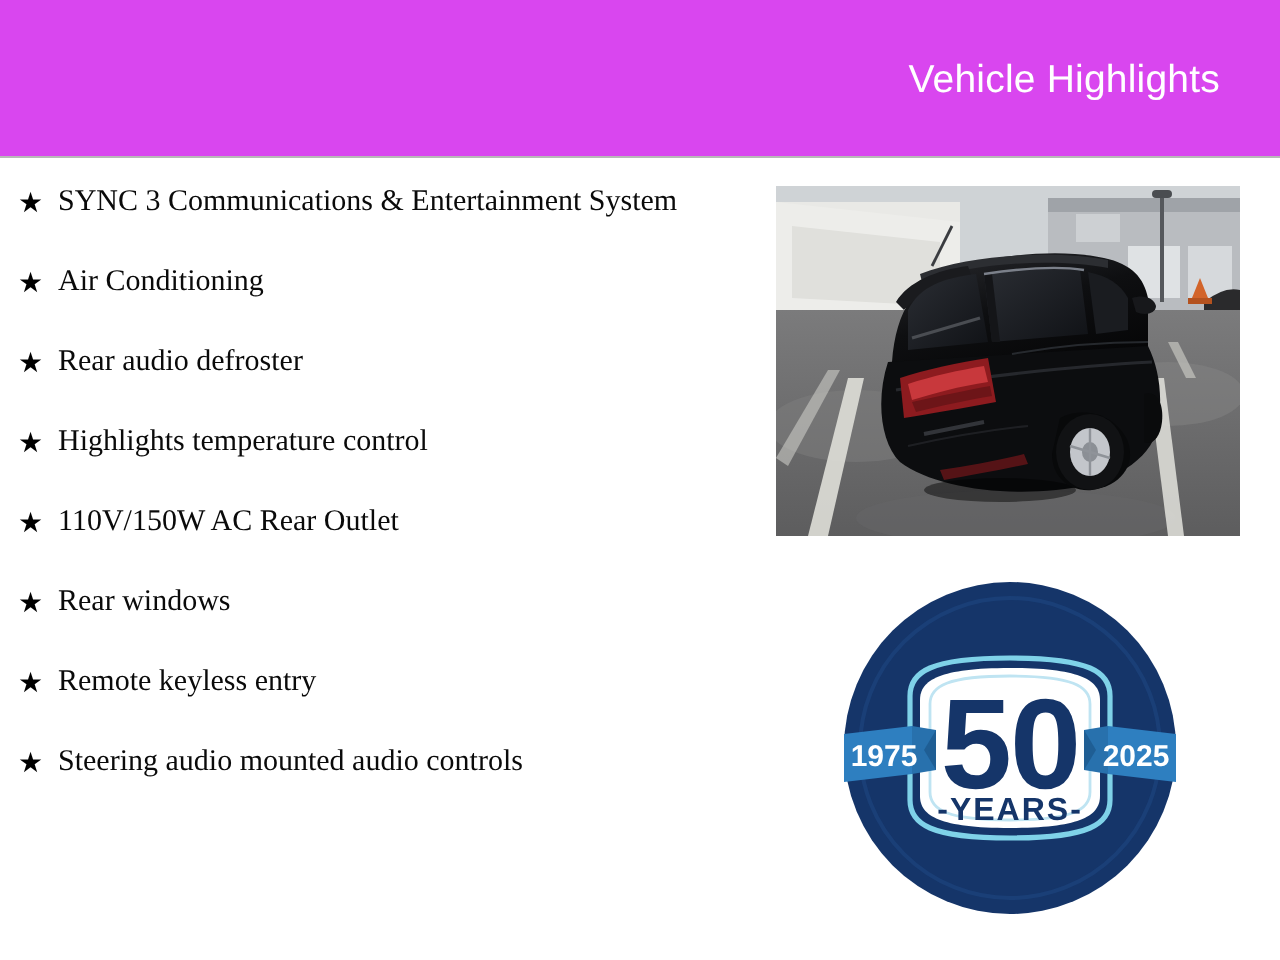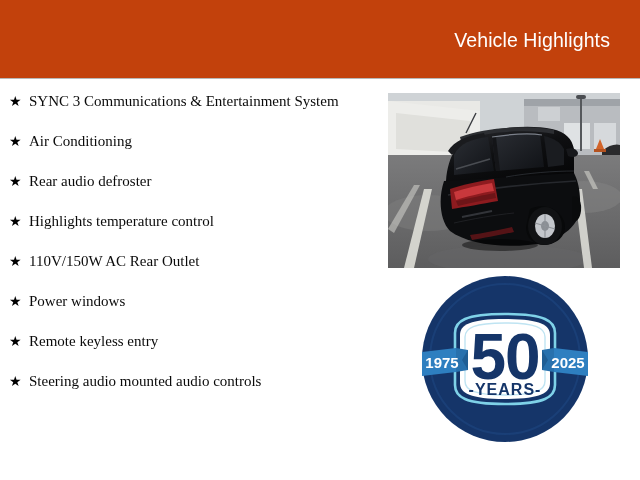--- a/index.html
+++ b/index.html
@@ -21,21 +21,21 @@
     background: #ffffff;
   }
 
   
   #header {
     position: absolute;
     left: 0;
     top: 0;
     width: 640px;
     height: 79px;
-    background: #c2410c;
+    background: #d946ef;
     border-bottom: 1px solid #b8b8b8;
     box-sizing: border-box;
   }
   #header-title {
     position: absolute;
     right: 30px;
     top: 29px;
     color: #ffffff;
     font-size: 19.5px;
     line-height: 22px;
@@ -82,21 +82,21 @@
     background: #8d8d8d;
   }
   #vehicle-photo svg {
     display: block;
   }
 
   
   #anniversary-badge {
     position: absolute;
     left: 422px;
-    top: 276px;
+    top: 291px;
     width: 166px;
     height: 166px;
   }
   #anniversary-badge svg {
     display: block;
   }
 </style>
 </head>
 <body>
 
@@ -128,21 +128,21 @@
       <span class="feature-text">Highlights temperature control</span>
     </div>
 
     <div class="feature-item">
       <span class="feature-bullet">★</span>
       <span class="feature-text">110V/150W AC Rear Outlet</span>
     </div>
 
     <div class="feature-item">
       <span class="feature-bullet">★</span>
-      <span class="feature-text">Power windows</span>
+      <span class="feature-text">Rear windows</span>
     </div>
 
     <div class="feature-item">
       <span class="feature-bullet">★</span>
       <span class="feature-text">Remote keyless entry</span>
     </div>
 
     <div class="feature-item">
       <span class="feature-bullet">★</span>
       <span class="feature-text">Steering audio mounted audio controls</span>

